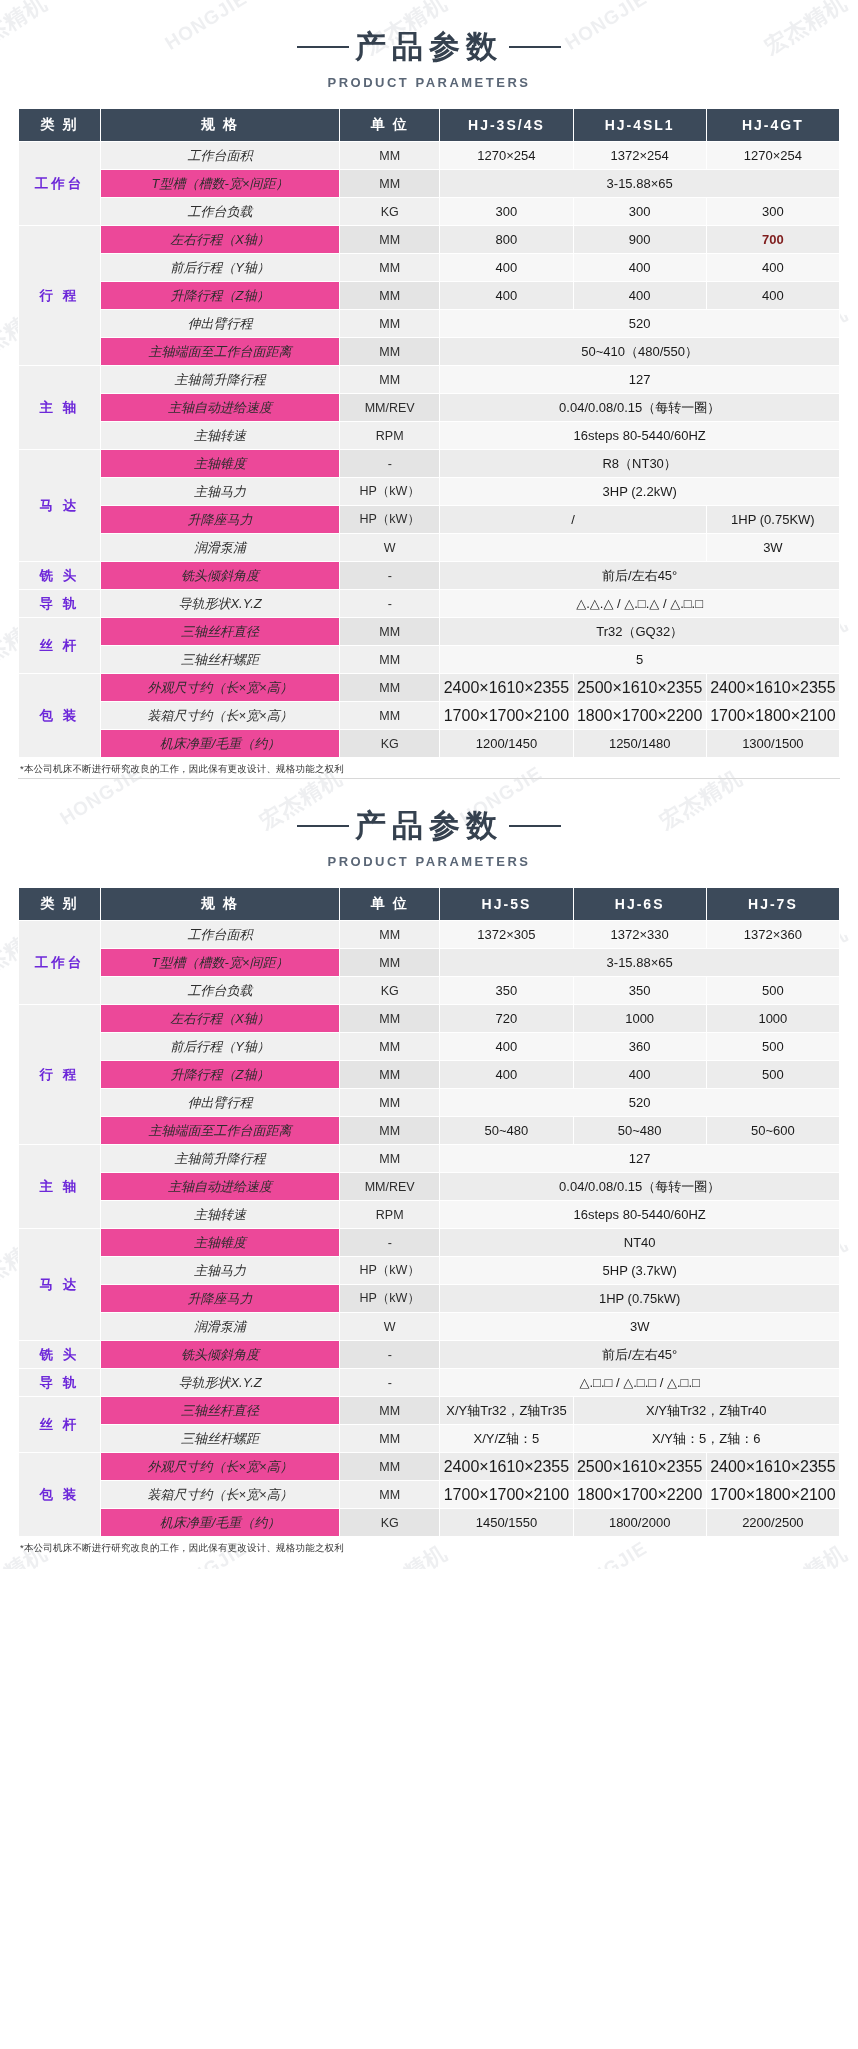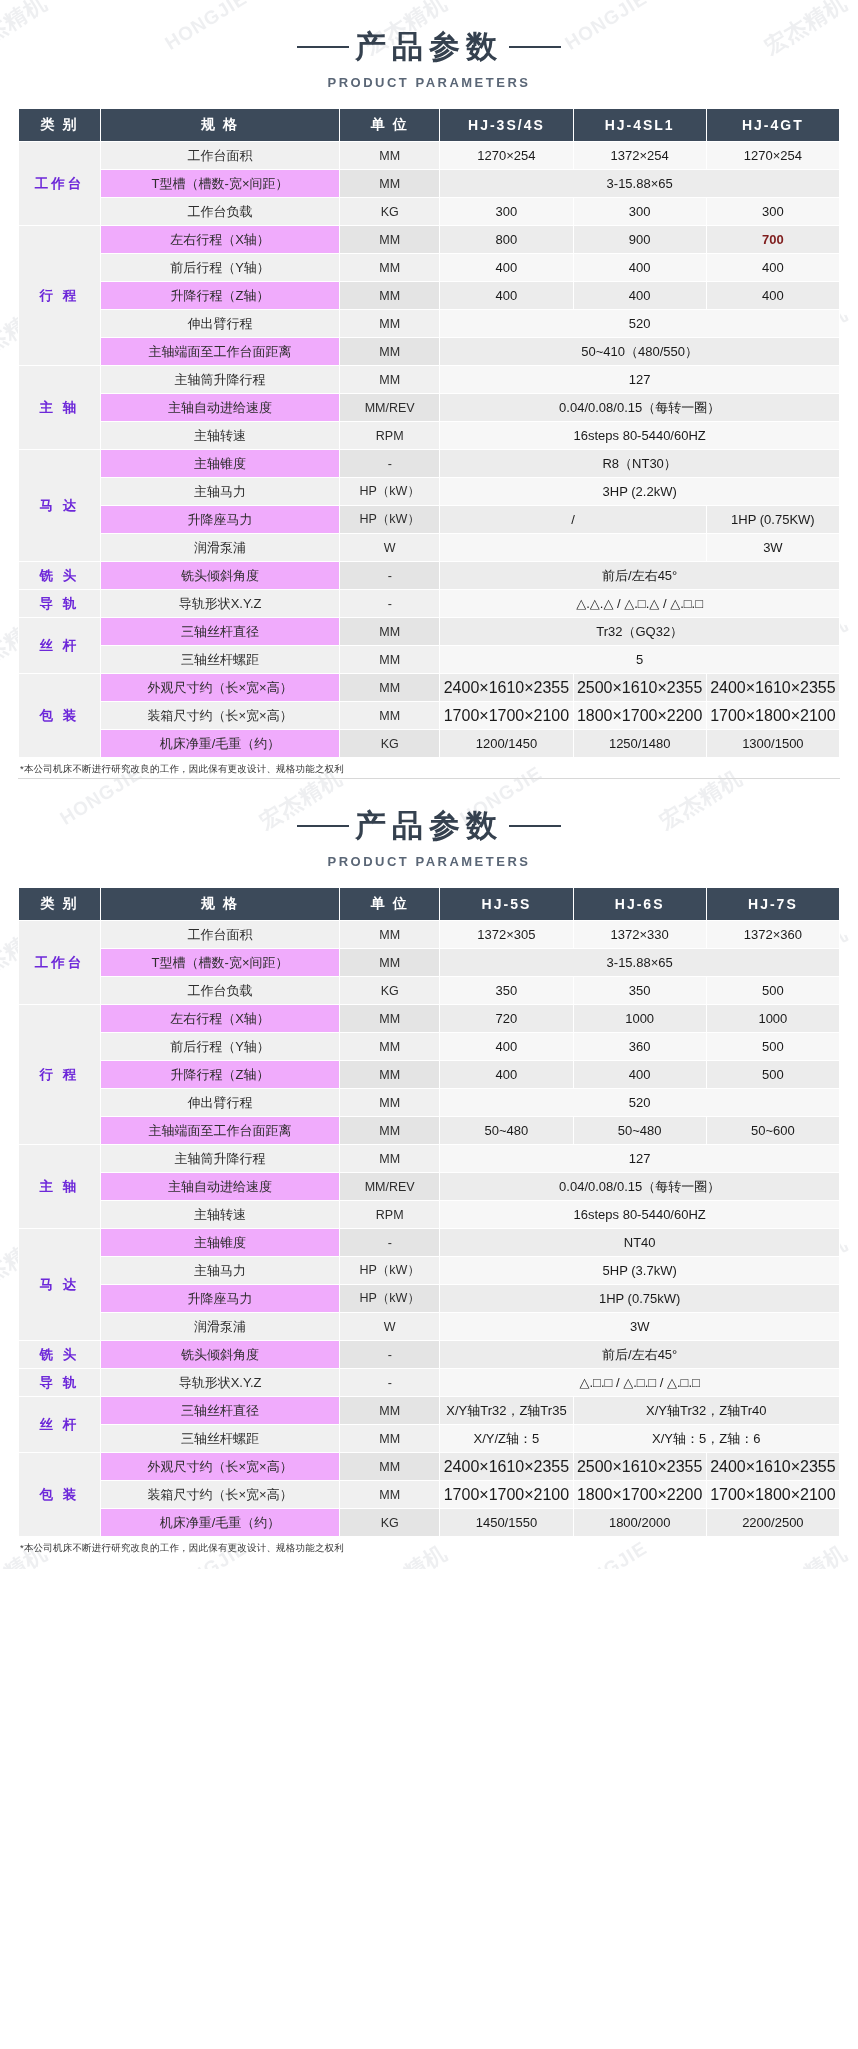--- a/index.html
+++ b/index.html
@@ -103,22 +103,23 @@
     letter-spacing: 3px;
     color: #6d28d9;
     width: 72px;
   }
   td.spec-name {
     background: #f0f0f0;
     font-size: 13px;
     color: #2d2d2d;
     height: 28px;
     padding: 0 6px;
-  }
-  td.spec-name.alt { background: #f0abfc; }
+    font-style: italic;
+  }
+  td.spec-name.alt { background: #ec4899; }
   td.unit {
     background: #f0f0f0;
     font-size: 12.5px;
     color: #2d2d2d;
     width: 88px;
   }
   td.unit.alt { background: #e4e4e4; }
   td.val {
     background: #f7f7f7;
     font-size: 13px;

